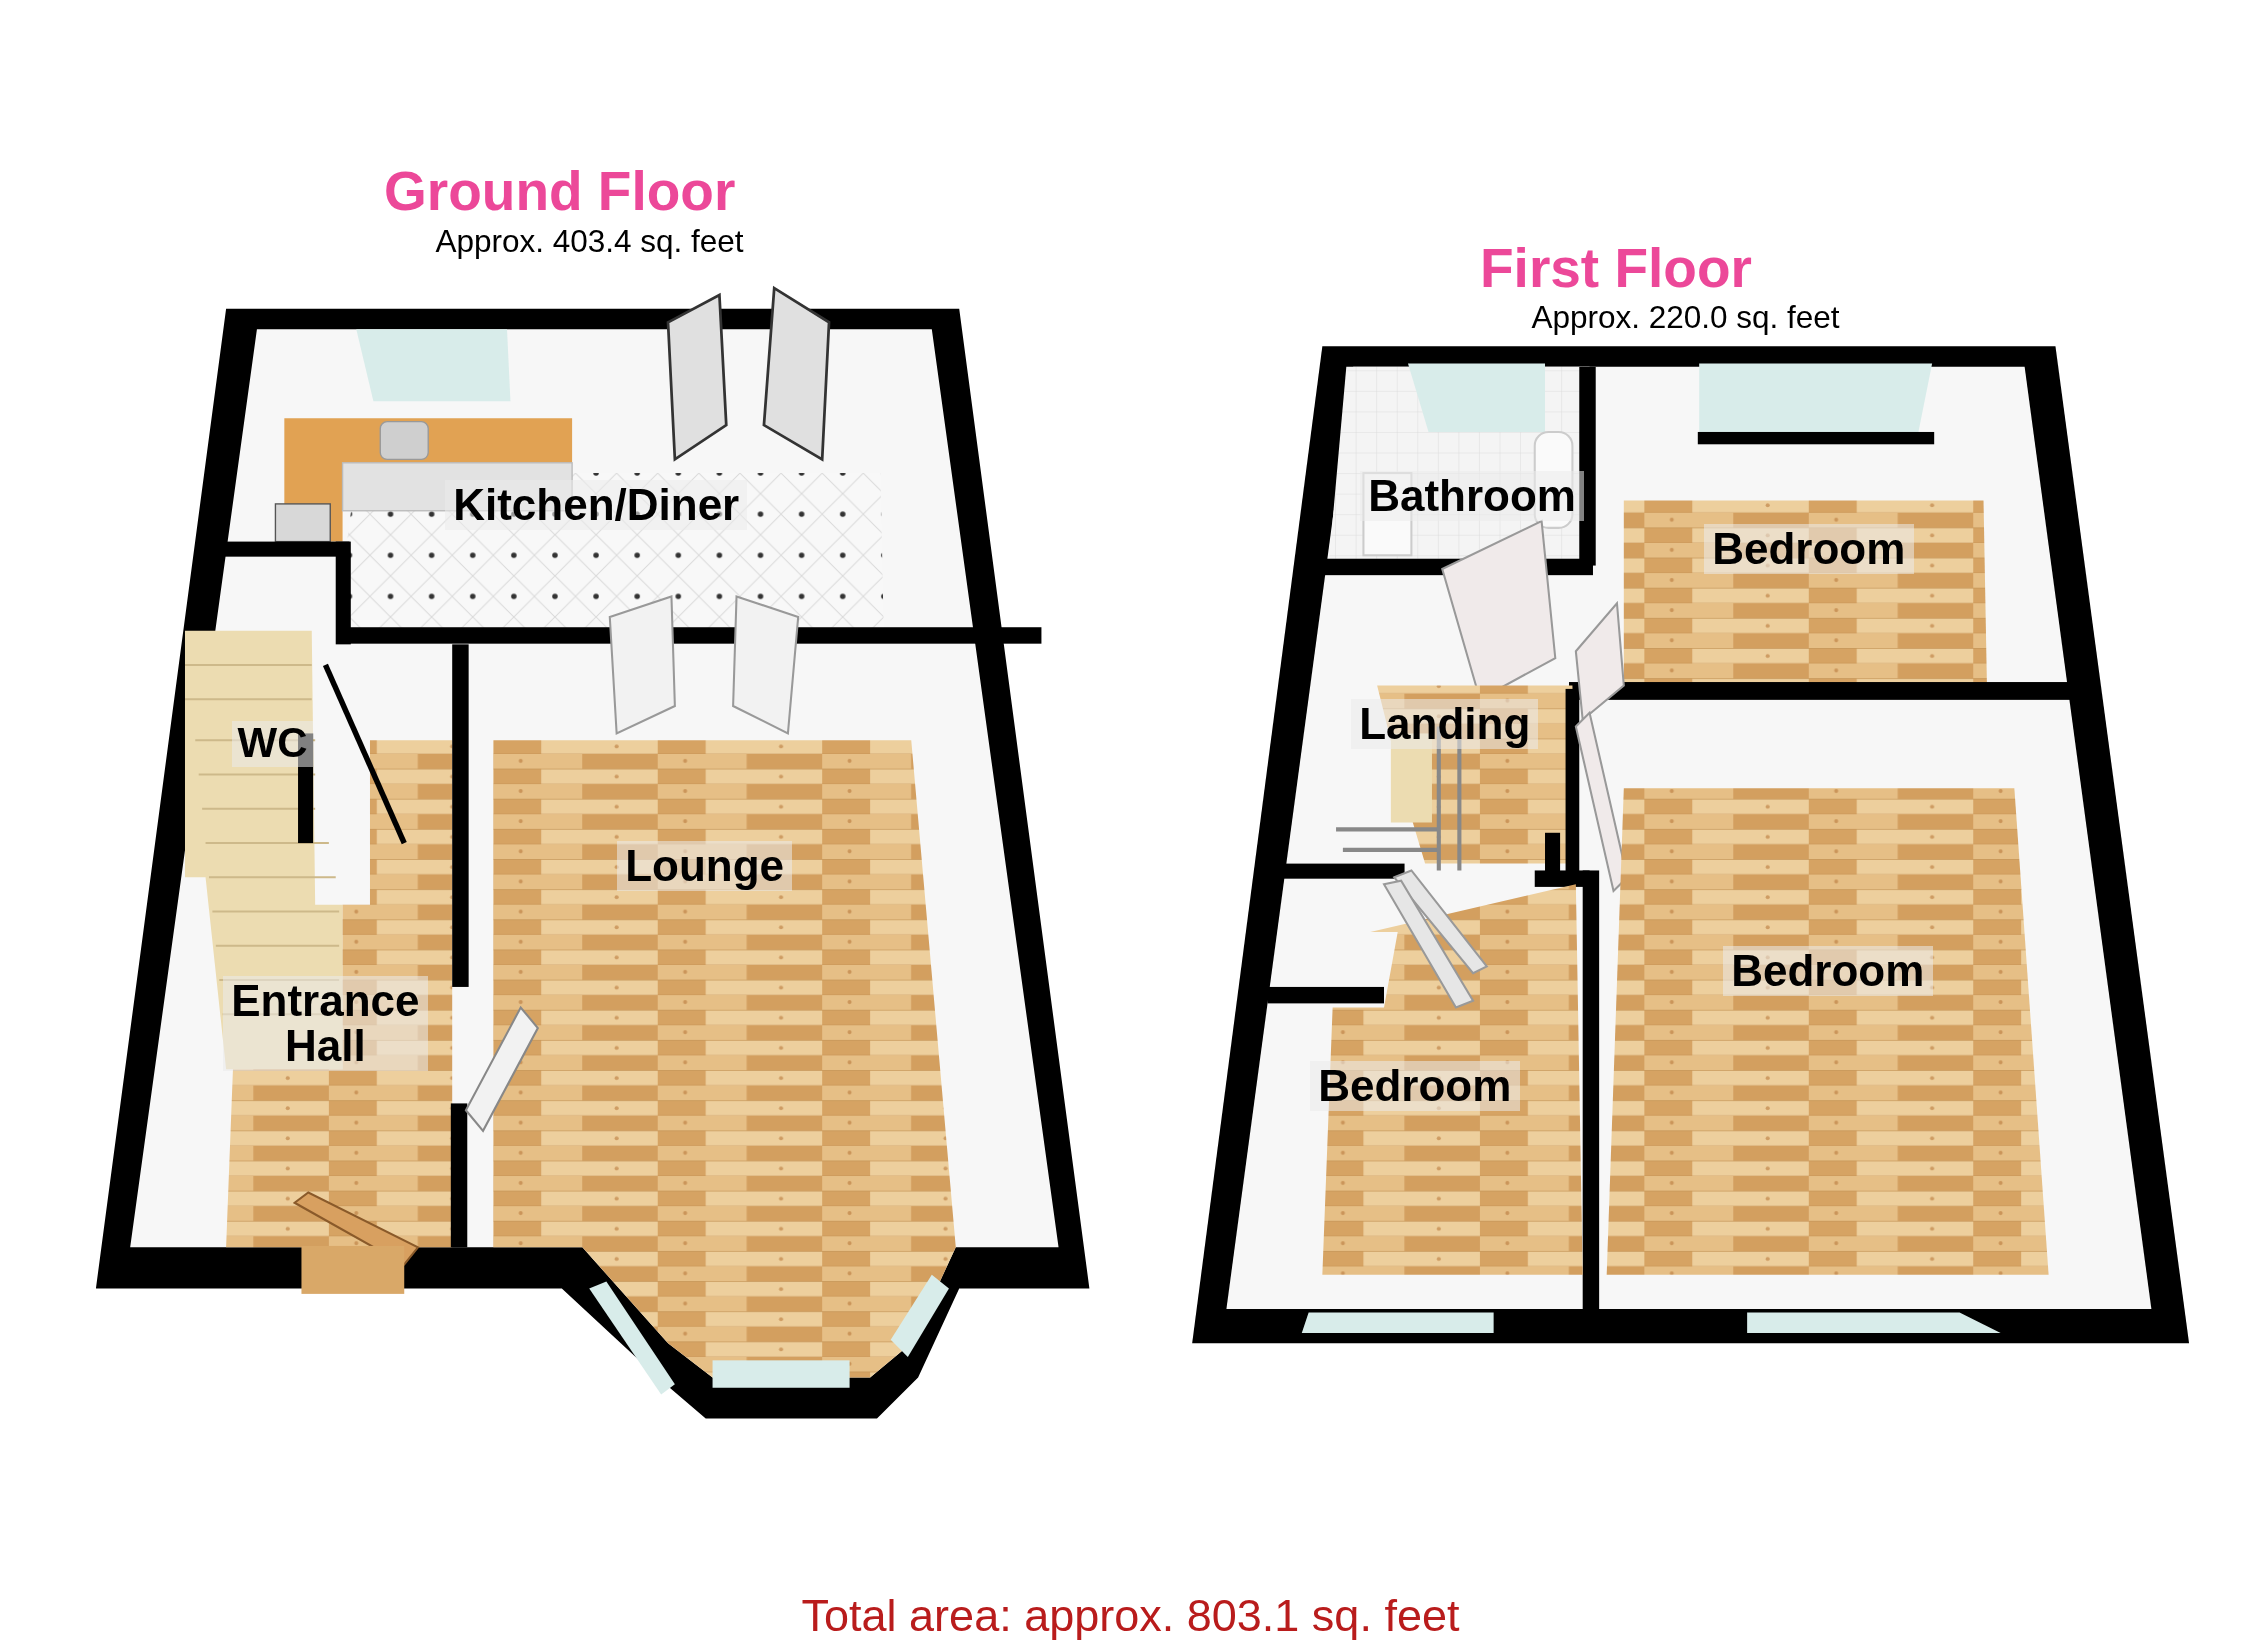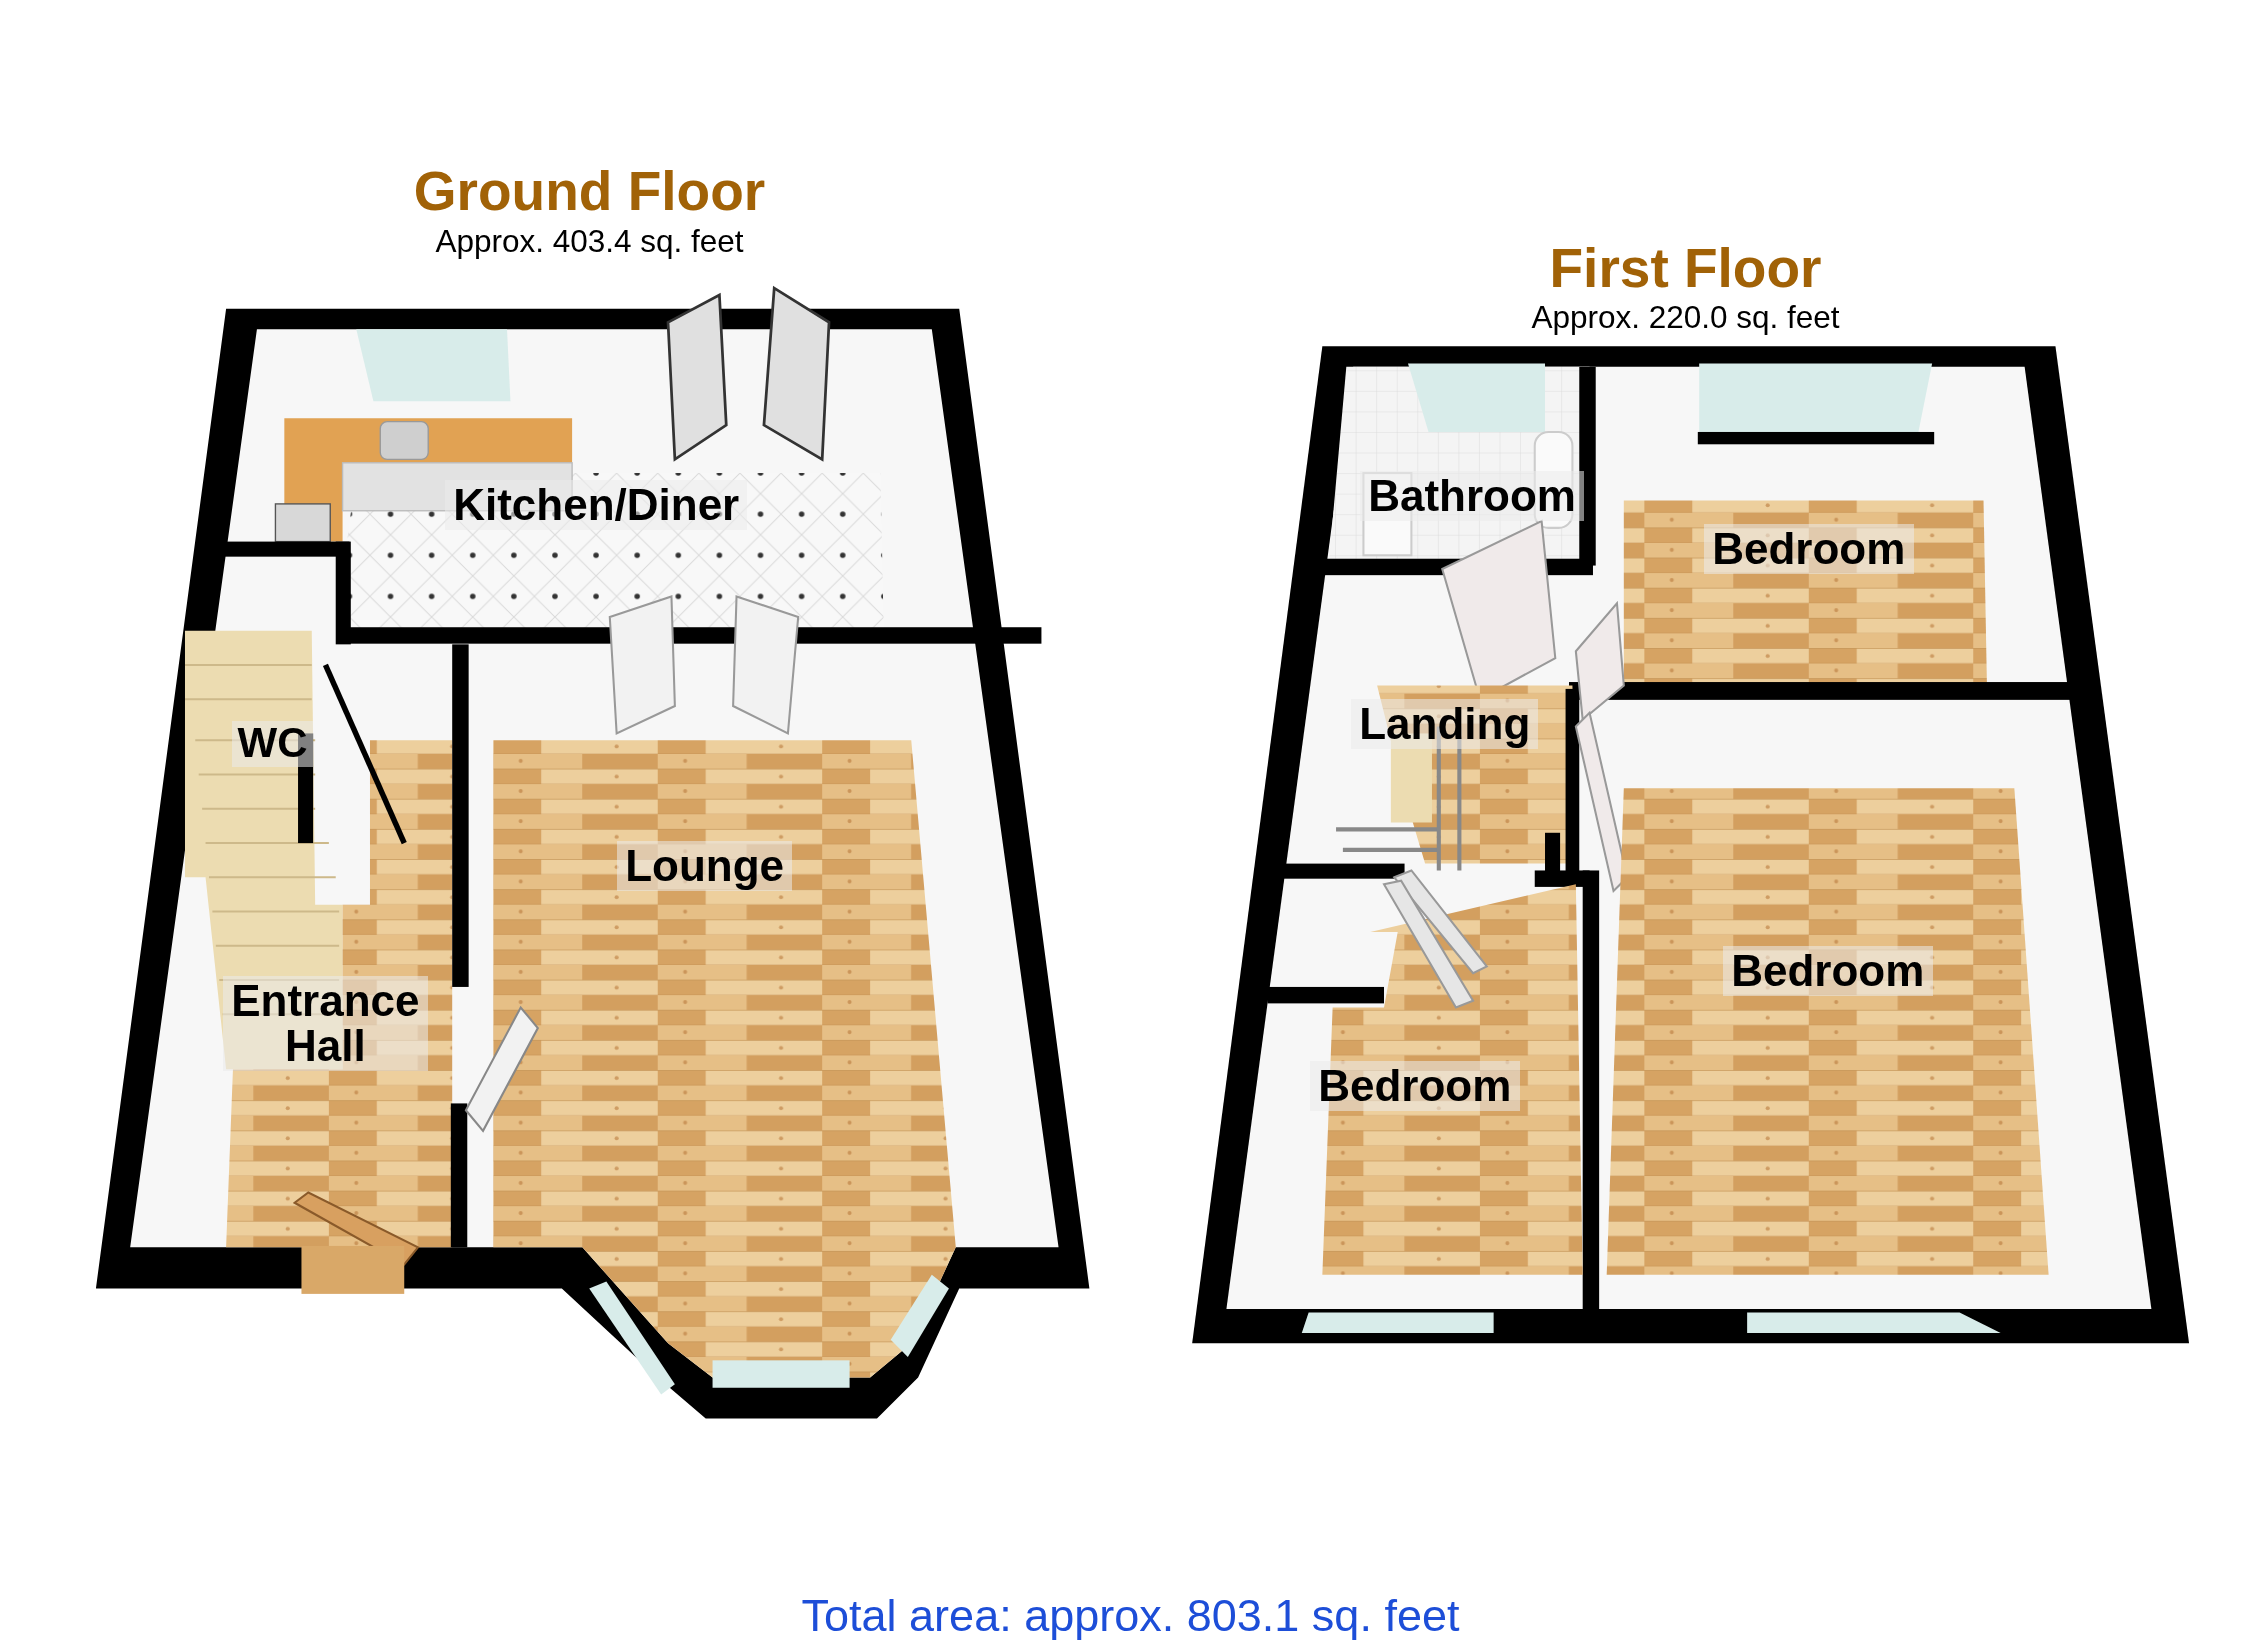--- a/index.html
+++ b/index.html
@@ -1,23 +1,23 @@
 <!DOCTYPE html>
 <html style="font-size:11px"><head>
 <meta charset="utf-8">
 <style>
   html, body { margin:0; padding:0; background:#ffffff; }
   body { width:2261px; height:1645px; position:relative; overflow:hidden; font-family:"Liberation Sans", sans-serif; }
   svg.plan { position:absolute; left:0; top:0; width:2261px; height:1645px; }
-  .title { position:absolute; font-weight:bold; color:#a16207; text-align:center; white-space:nowrap; font-family:"Liberation Sans", sans-serif; }
+  .title { position:absolute; font-weight:bold; color:#ec4899; white-space:nowrap; font-family:"Liberation Sans", sans-serif; }
   .subtitle { position:absolute; color:#000; text-align:center; white-space:nowrap; font-family:"Liberation Sans", sans-serif; }
   .room-label { position:absolute; font-weight:bold; color:#000; font-size:44px; line-height:1.02; text-align:center;
     background:rgba(235,235,235,0.55); padding:2.7px 8.2px; white-space:nowrap; font-family:"Liberation Sans", sans-serif; }
   .room-label span { display:block; }
-  .total { position:absolute; left:0; width:2261px; top:1590px; text-align:center; font-size:45px; color:#1d4ed8; font-family:"Liberation Sans", sans-serif; }
+  .total { position:absolute; left:0; width:2261px; top:1590px; text-align:center; font-size:45px; color:#b91c1c; font-family:"Liberation Sans", sans-serif; }
 </style>
 </head>
 <body>
 
 <svg class="plan" viewBox="0 0 3300 2400" xmlns="http://www.w3.org/2000/svg">
   <defs>
     <pattern id="wood" width="240" height="44" patternUnits="userSpaceOnUse">
       <rect width="240" height="44" fill="#dcab6c"></rect>
       <rect x="0" y="0" width="130" height="22" fill="#e6bf86"></rect>
       <rect x="130" y="0" width="110" height="22" fill="#d39f5f"></rect>

